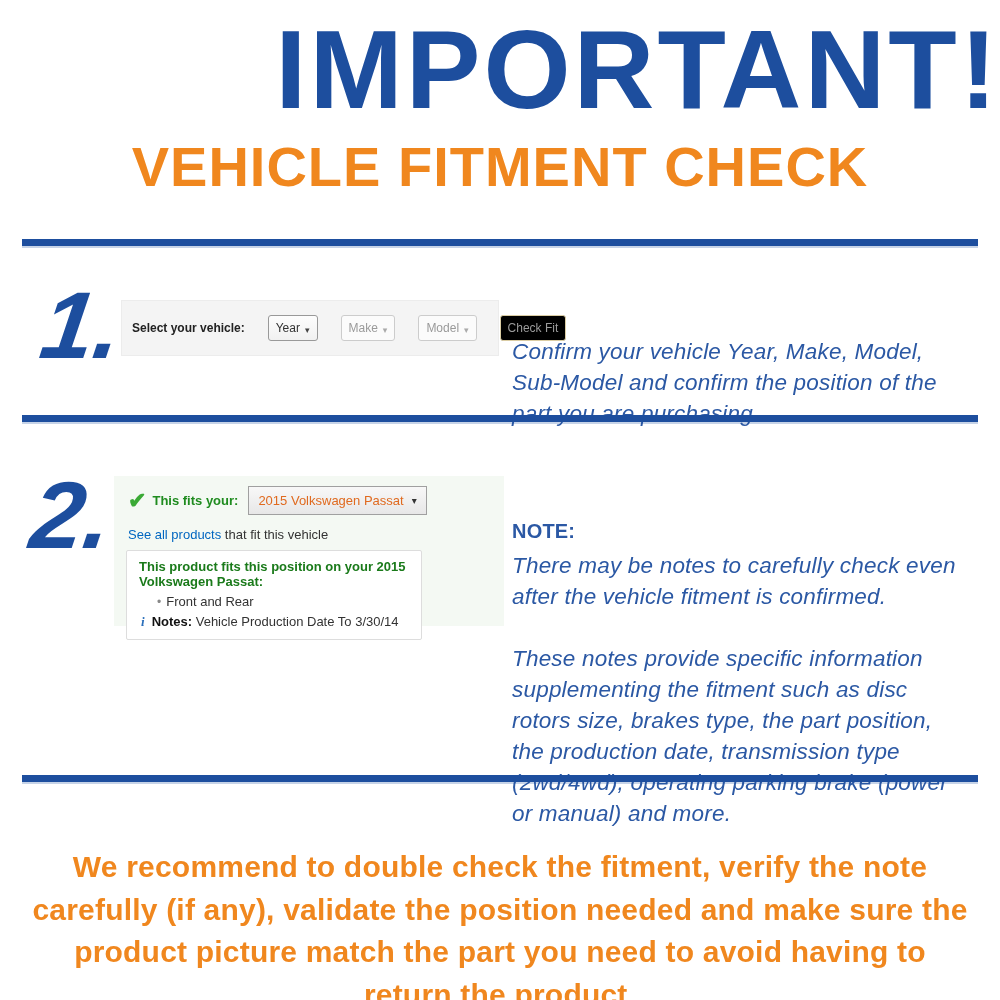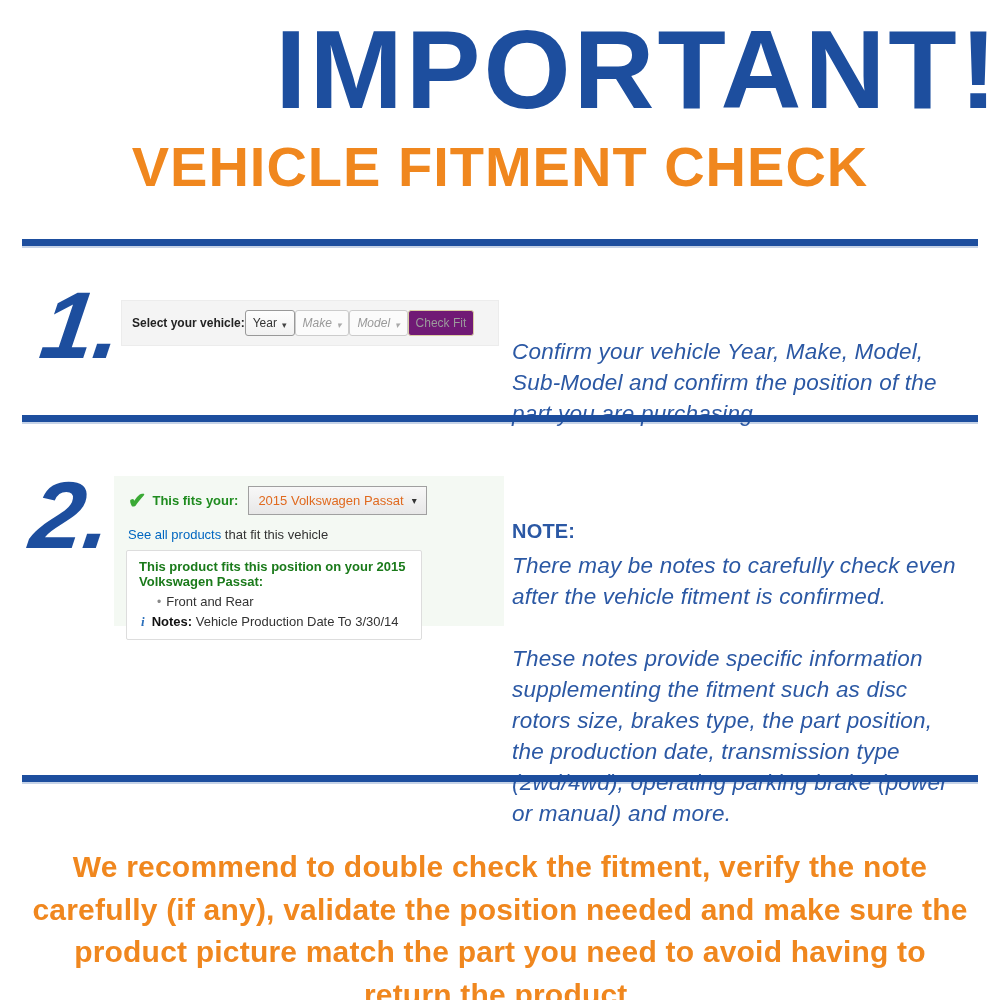--- a/index.html
+++ b/index.html
@@ -29,36 +29,36 @@
   .divider.d3 { top:775px; }
   
   .step-num {
     position:absolute; color:var(--blue); font-weight:800; font-style:italic;
     font-size:95px; line-height:1; transform:skewX(-8deg);
   }
   .num1 { left:42px; top:278px; }
   .num2 { left:32px; top:468px; }
   
   .widget1 {
-    position:absolute; left:121px; top:300px; width:378px; height:46px;
+    position:absolute; left:121px; top:300px; width:378px; height:56px;
     background:#f4f4f4; border:1px solid #ececec;
-    display:flex; align-items:center; gap:0; padding:0 10px;
+    display:flex; align-items:center; gap:23px; padding:0 10px;
     font-size:12px; color:#333;
   }
   .widget1 .sel-label { font-weight:bold; color:#222; white-space:nowrap; }
   .abtn {
     display:inline-flex; align-items:flex-end; gap:5px; white-space:nowrap;
     padding:5px 7px; border-radius:3px; background:#fff; cursor:pointer;
   }
   .abtn .caret { font-size:9px; line-height:1; }
   .abtn.enabled { border:1px solid #999; color:#333; background:linear-gradient(#fdfdfd,#f1f1f1); }
   .abtn.enabled .caret { color:#444; }
-  .abtn.disabled { border:1px solid #ccc; color:#9a9a9a; background:#fbfbfb;font-style:italic; }
+  .abtn.disabled { border:1px solid #ccc; color:#9a9a9a; background:#fbfbfb; }
   .abtn.disabled .caret { color:#aaa; }
-  .abtn.checkfit { border:1px solid #dbcda4; color:#9b9b9b; background:#701a75; }
+  .abtn.checkfit { border:1px solid #dbcda4; color:#9b9b9b; background:#000000; }
   
   .blue-body {
     position:absolute; left:512px; width:455px;
     font-size:22.5px; line-height:1.38; font-style:italic; color:var(--bodyblue);
     letter-spacing:0.2px;
     margin-top:48px;
   }
   .desc1 { top:288px; }
   .note-col { top:470px; font-style:normal; }
   .note-heading { font-weight:bold; font-size:20px; color:var(--bodyblue); margin-bottom:4px; }

